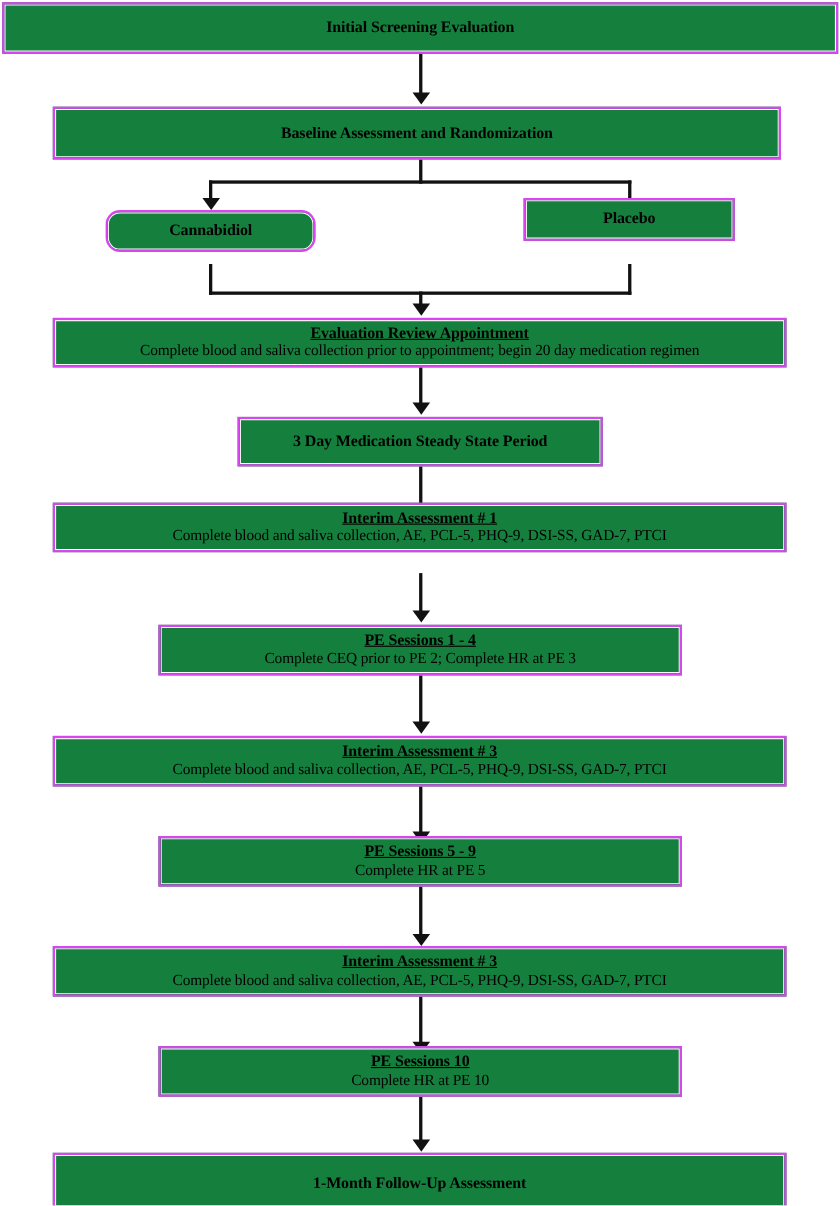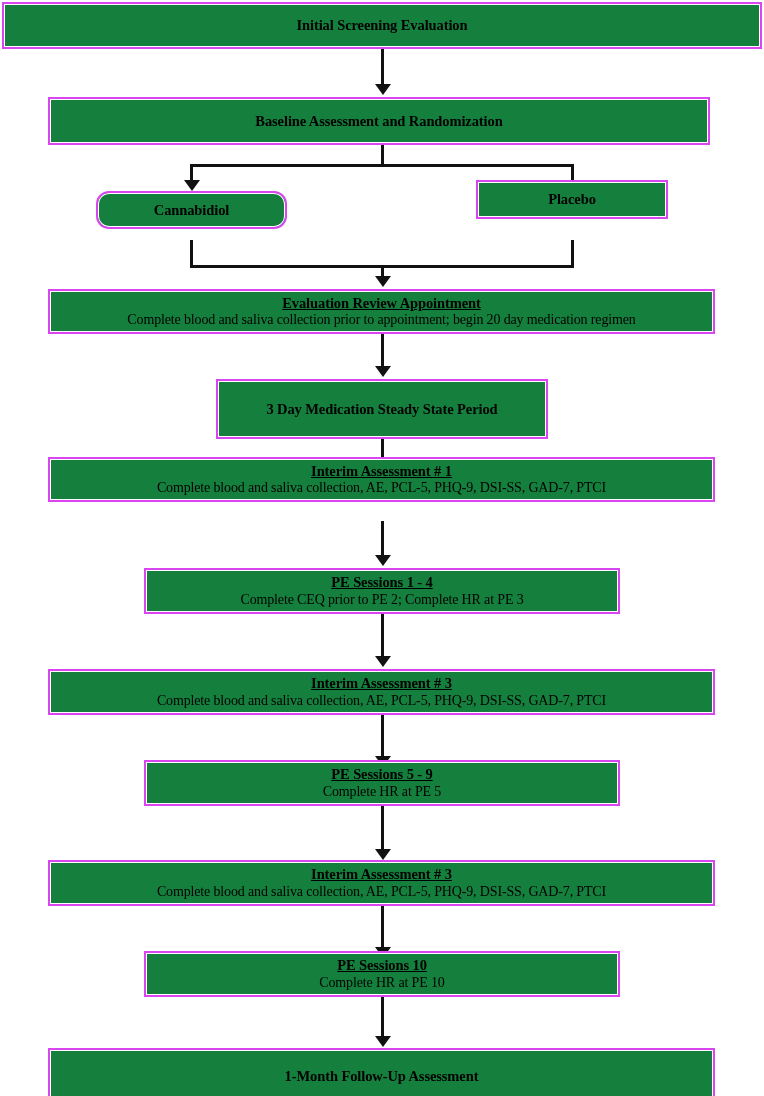--- a/index.html
+++ b/index.html
@@ -109,21 +109,21 @@
   <div class="arrow" style="left:374.5px; top:276px;"></div>
 
   <div class="node" style="left:48px; top:289px; width:667px; height:45px;">
     <div class="ttl u">Evaluation Review Appointment</div>
     <div class="sub">Complete blood and saliva collection prior to appointment; begin 20 day medication regimen</div>
   </div>
 
   <div class="vline" style="left:381px; top:334px; height:34px;"></div>
   <div class="arrow" style="left:374.5px; top:366px;"></div>
 
-  <div class="node" style="left:216px; top:379px; width:332px; height:60px;">
+  <div class="node" style="left:216px; top:379px; width:332px; height:45px;">
     <div class="ttl">3 Day Medication Steady State Period</div>
   </div>
 
   <div class="vline" style="left:381px; top:424px; height:41px;"></div>
   <div class="arrow" style="left:374.5px; top:463px;"></div>
 
   <div class="node" style="left:48px; top:457px; width:667px; height:45px;">
     <div class="ttl u">Interim Assessment # 1</div>
     <div class="sub">Complete blood and saliva collection, AE, PCL-5, PHQ-9, DSI-SS, GAD-7, PTCI</div>
   </div>

